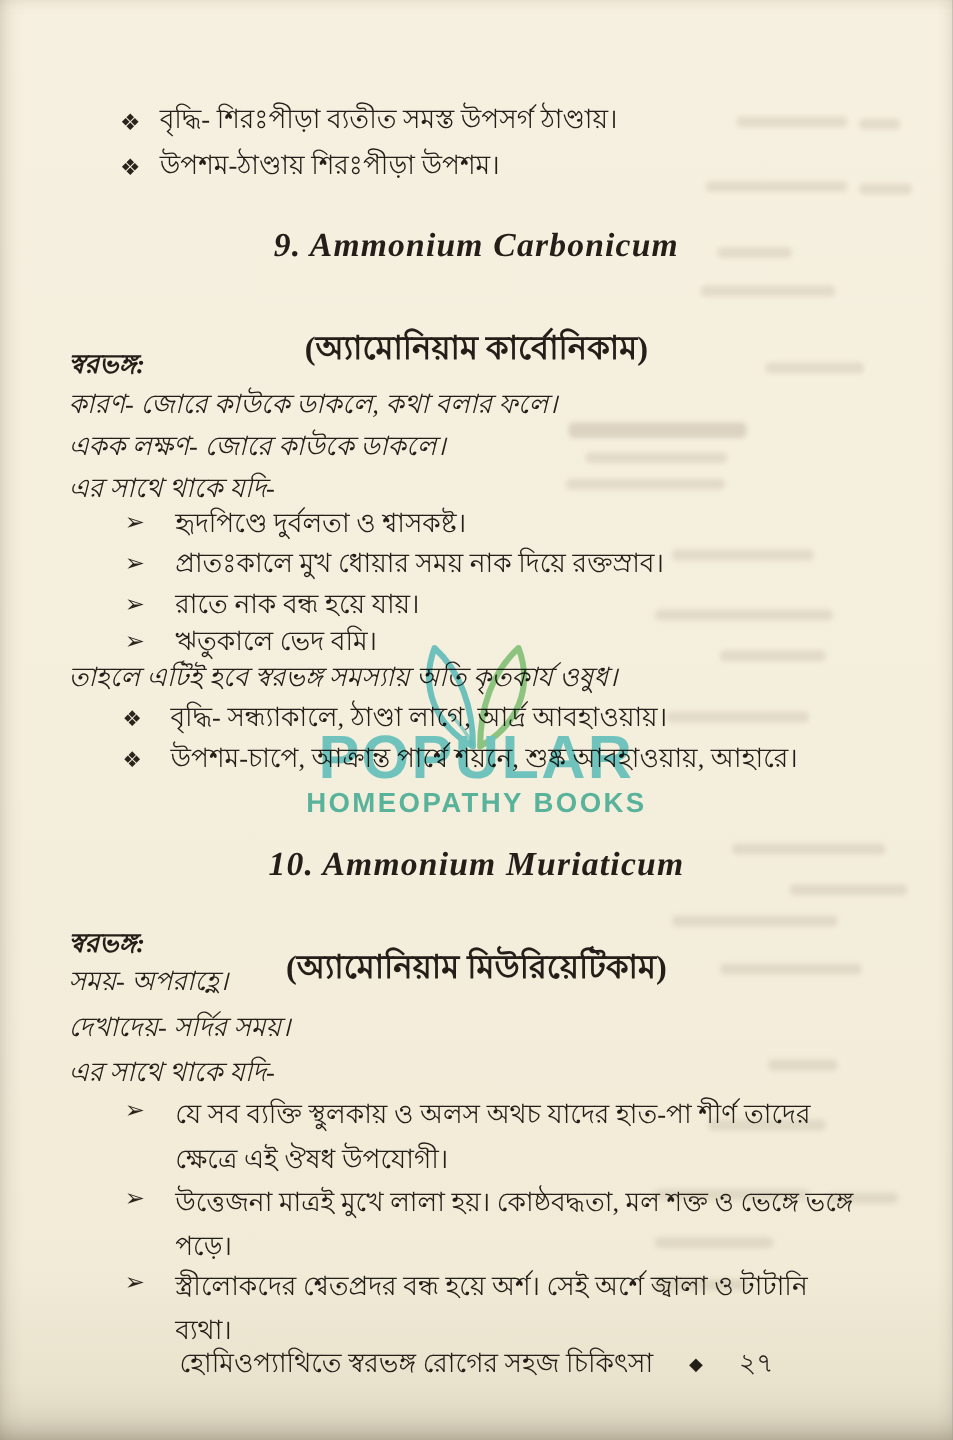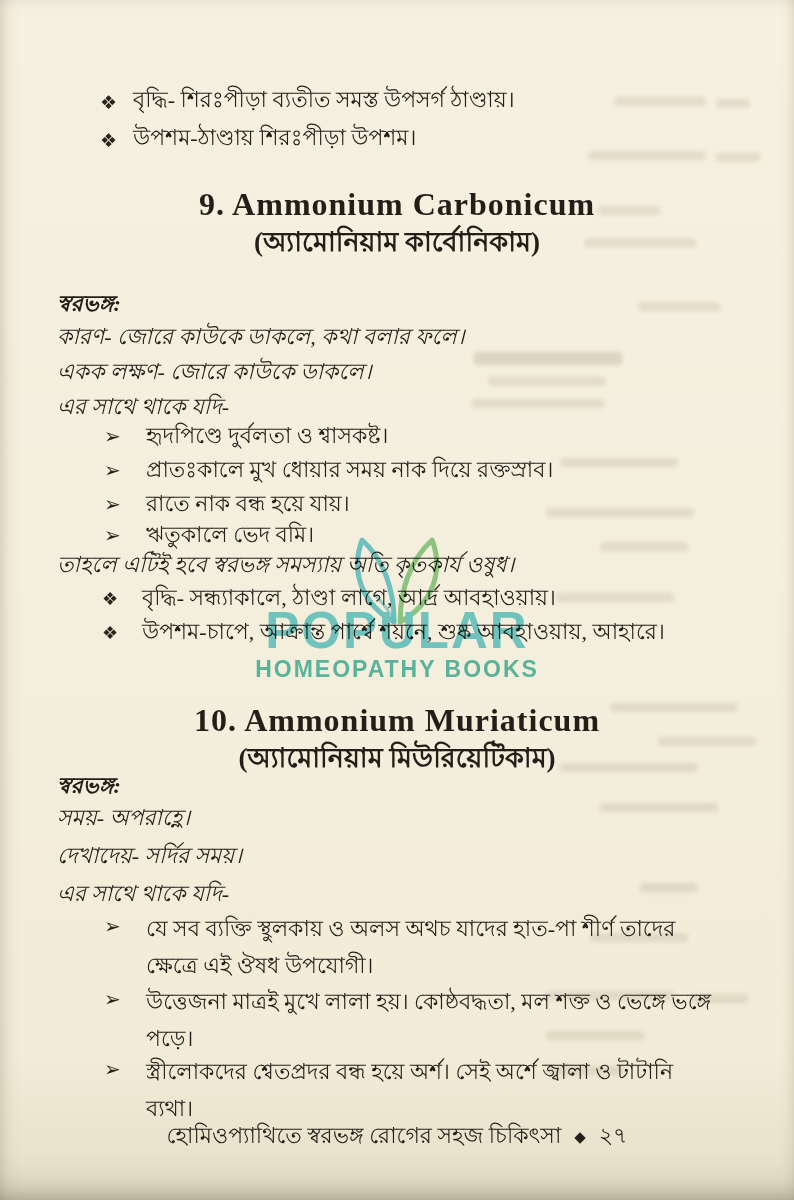--- a/index.html
+++ b/index.html
@@ -22,32 +22,32 @@
   .bn{font-size:22px;line-height:32px;}
   .bold{font-weight:bold;}
 
   
   .top-bullets{position:absolute;top:84px;left:100px;}
   .tb-row{display:flex;gap:16px;line-height:38px;}
   .mk-d{font-size:19px;line-height:38px;color:#2a241d;}
 
   
   .heading{position:absolute;left:0;width:100%;text-align:center;}
-  .h-en{font-weight:bold;font-size:32px;line-height:37px;letter-spacing:1px;}
-  .h-bn{font-weight:bold;font-size:27px;line-height:38px;}
+  .h-en{font-weight:bold;font-size:28px;line-height:37px;letter-spacing:1px;font-style:italic;}
+  .h-bn{font-weight:bold;font-size:27px;line-height:38px;margin-top:48px;}
 
   
   .line{position:absolute;left:57px;white-space:nowrap;font-style:italic;}
   .li{position:absolute;left:146px;}
   .li .mk-a{position:absolute;left:-42px;top:0;font-size:20px;line-height:32px;color:#2a241d;}
   .li .mk-d2{position:absolute;left:-40px;top:1px;font-size:18px;line-height:32px;color:#2a241d;}
   .wrap{white-space:normal;width:566px;line-height:37px;}
 
   
-  .footer{position:absolute;top:1120px;left:0;width:100%;display:flex;justify-content:center;align-items:baseline;gap:13px;font-size:21px;}
+  .footer{position:absolute;top:1120px;left:0;width:100%;display:flex;justify-content:center;align-items:baseline;gap:30px;font-size:21px;}
   .footer .fd{font-size:15px;transform:translateY(-1px);}
 
   
   .watermark{position:absolute;top:534px;left:50%;transform:translateX(-50%);
     text-align:center;mix-blend-mode:multiply;opacity:.78;pointer-events:none;}
   .wm-leaf{display:block;margin:0 auto -20px auto;}
   .wm1{font-family:"Liberation Sans","DejaVu Sans",sans-serif;font-weight:bold;
     font-size:51px;line-height:50px;letter-spacing:2px;color:#4ec4cf;}
   .wm2{font-family:"Liberation Sans","DejaVu Sans",sans-serif;font-weight:bold;
     font-size:23px;line-height:26px;letter-spacing:2px;color:#2fae9d;}

